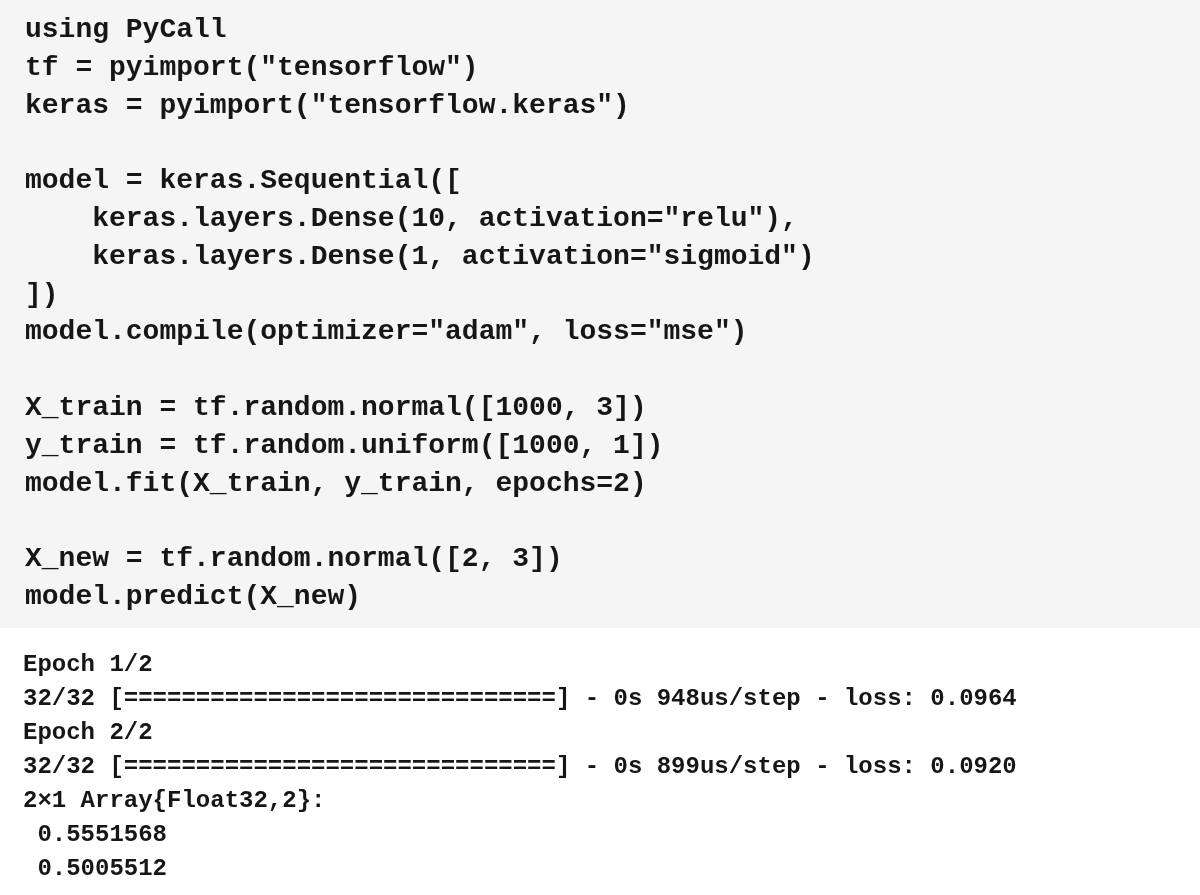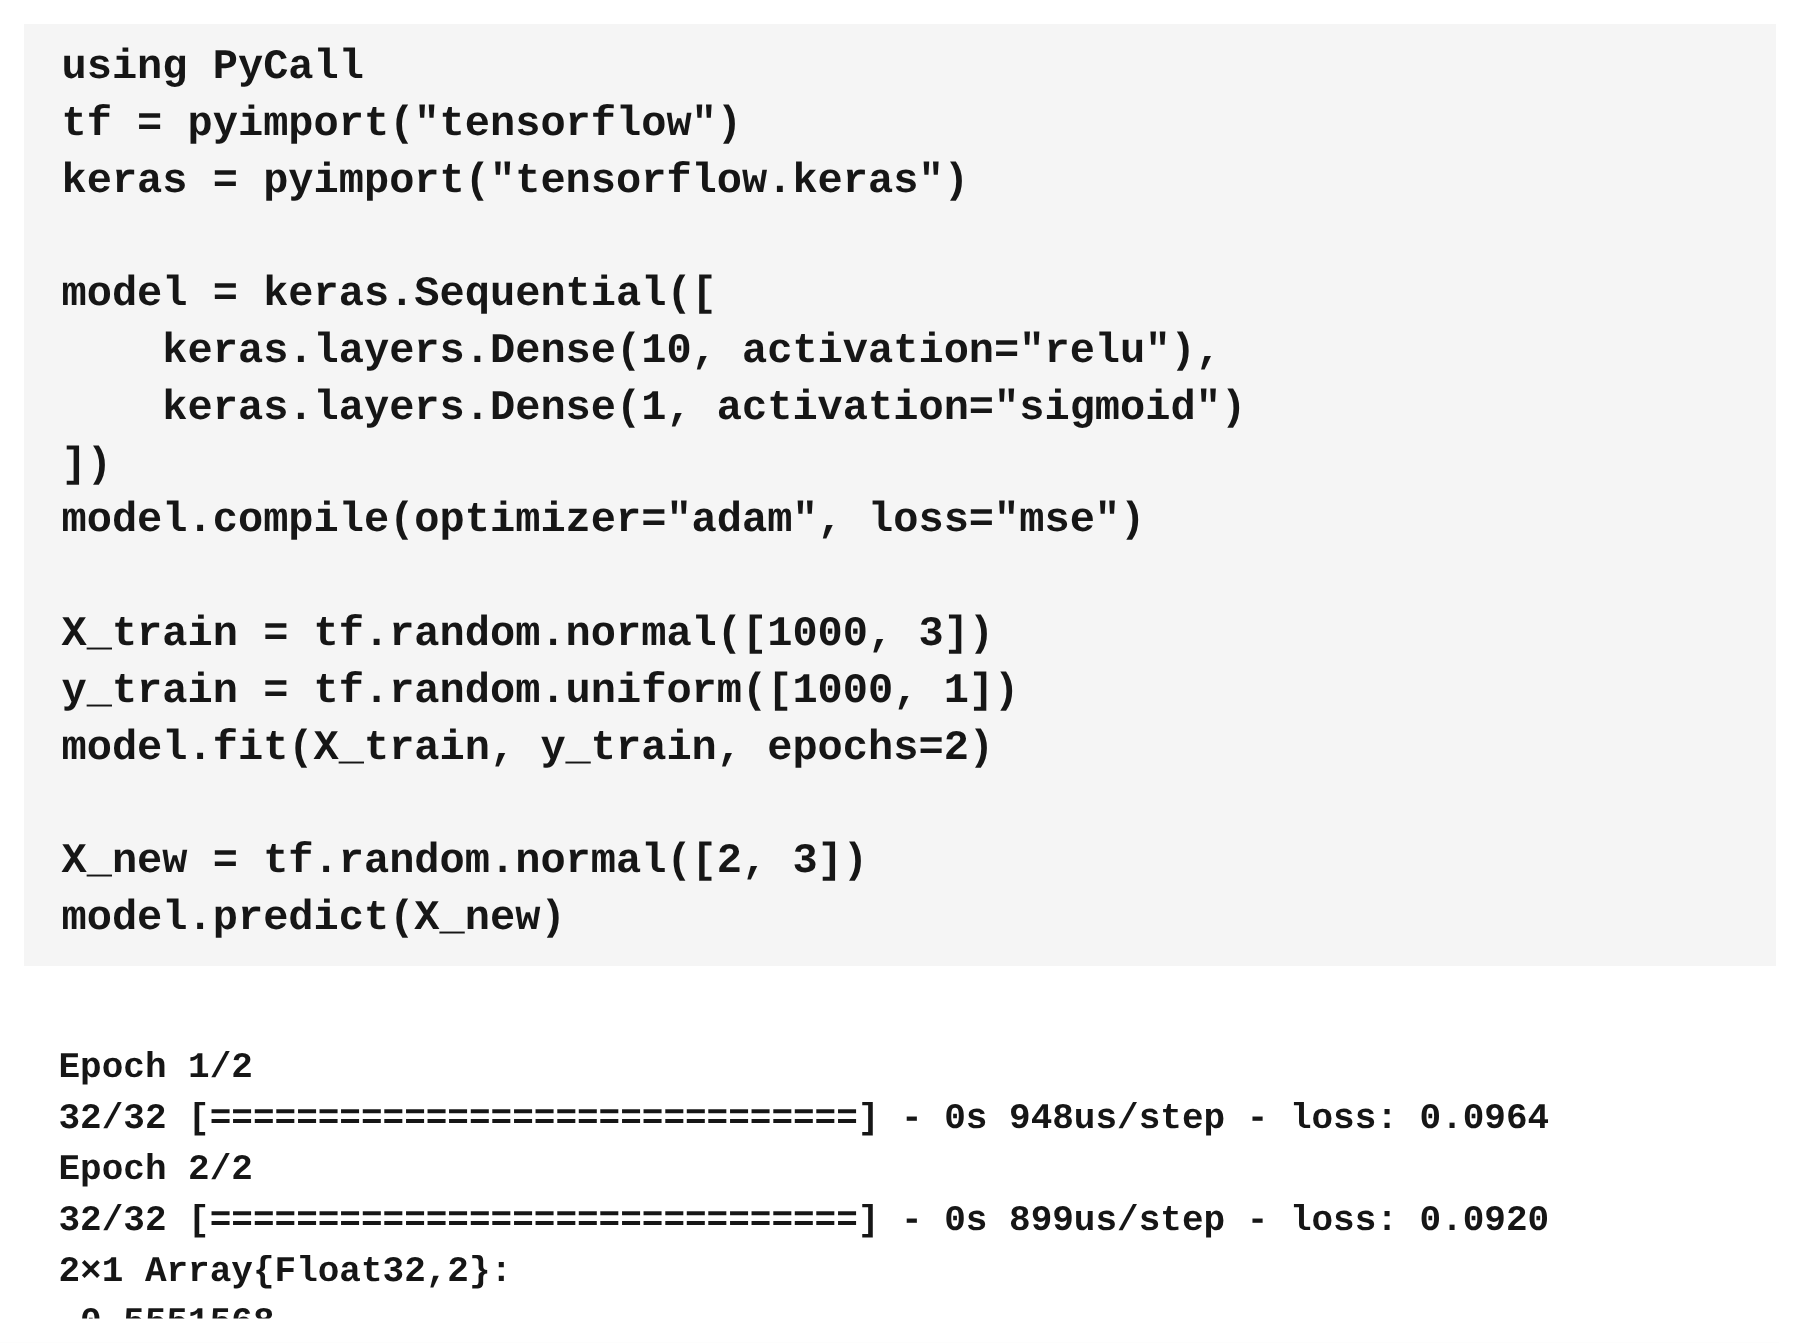--- a/index.html
+++ b/index.html
@@ -13,21 +13,21 @@
     overflow: hidden;
     font-family: "Liberation Mono", "DejaVu Sans Mono", monospace;
   }
   .page {
     width: 1200px;
     height: 895px;
     display: flex;
     flex-direction: column;
   }
   pre {
-    margin: 16px;
+    margin: 0;
     white-space: pre;
     font-family: inherit;
   }
   .code-block {
     background: #f5f5f5;
     color: #161616;
     font-size: 28px;
     line-height: 37.8px;
     font-weight: 600;
     padding: 11px 20px 12px 25px;

